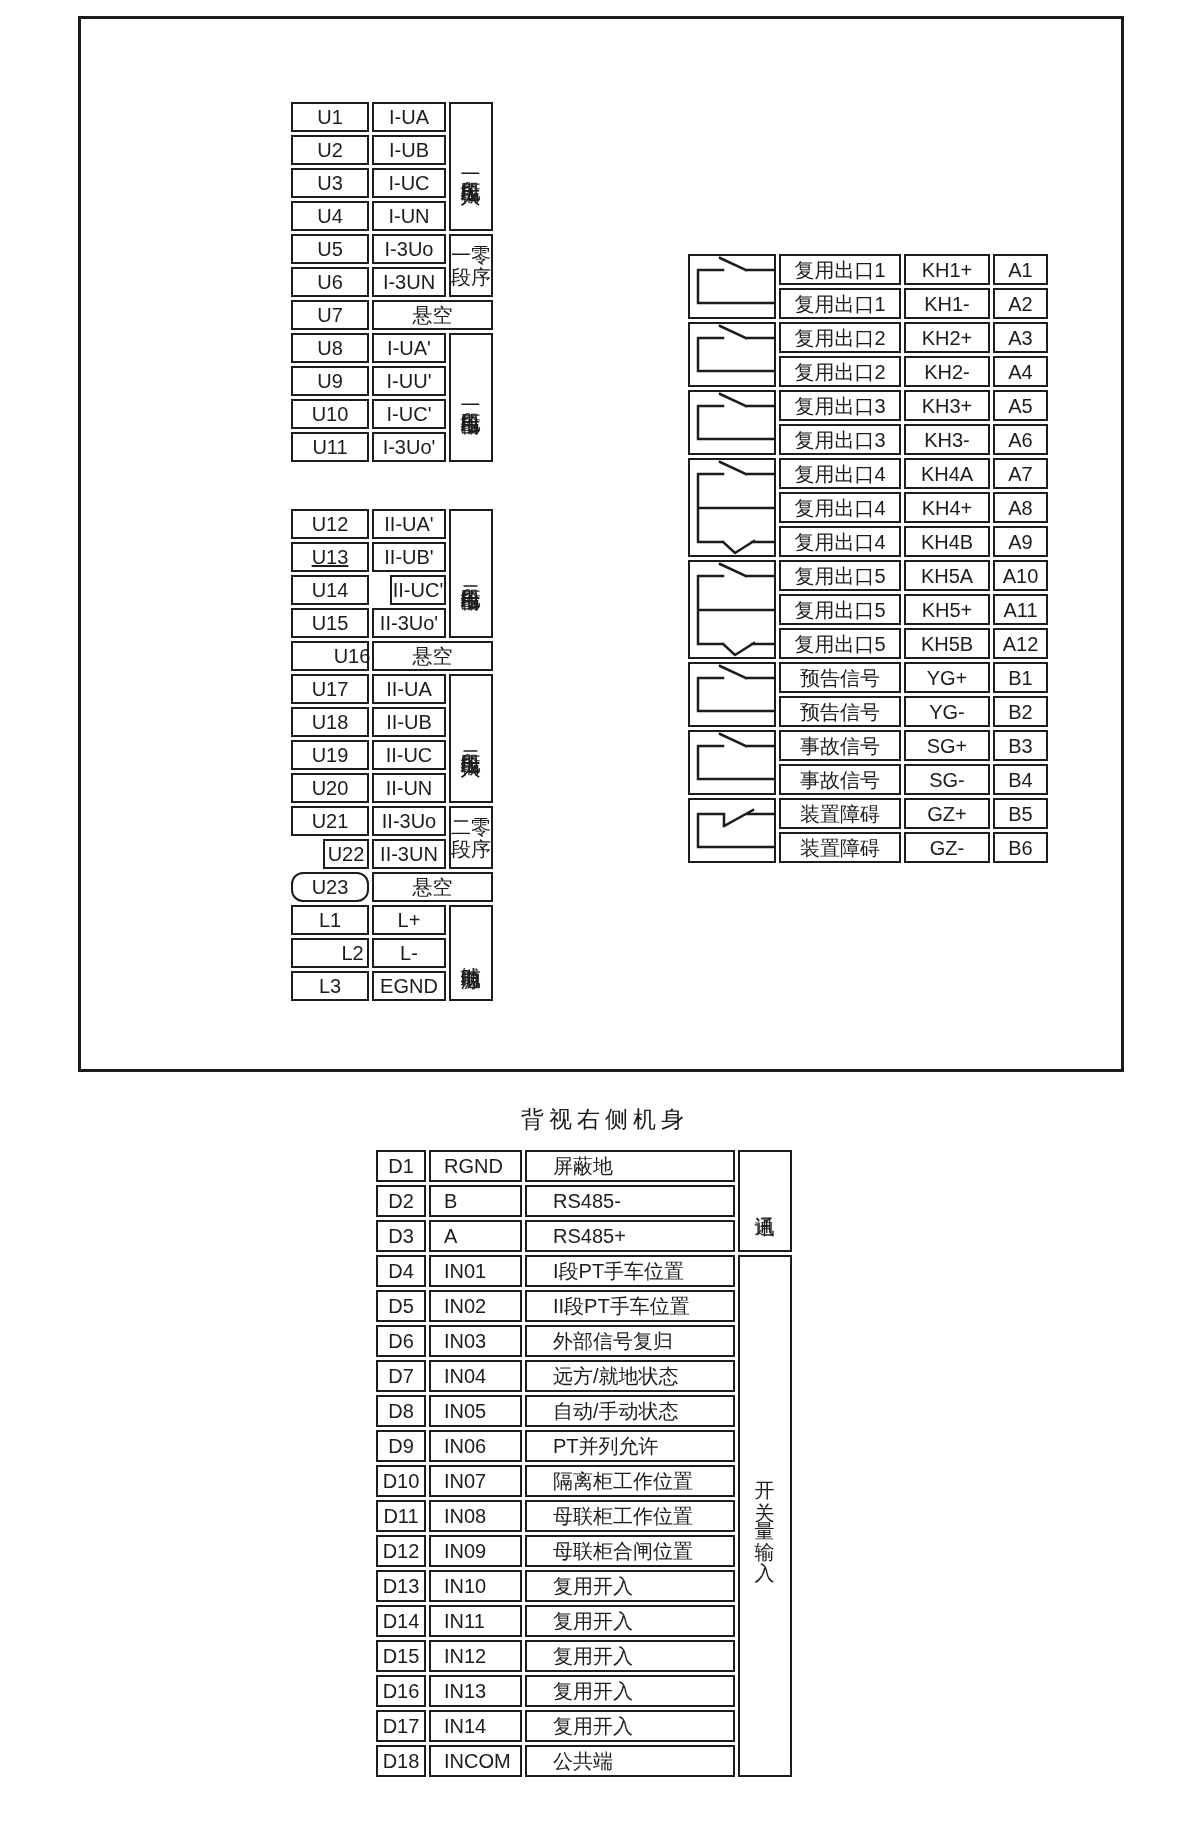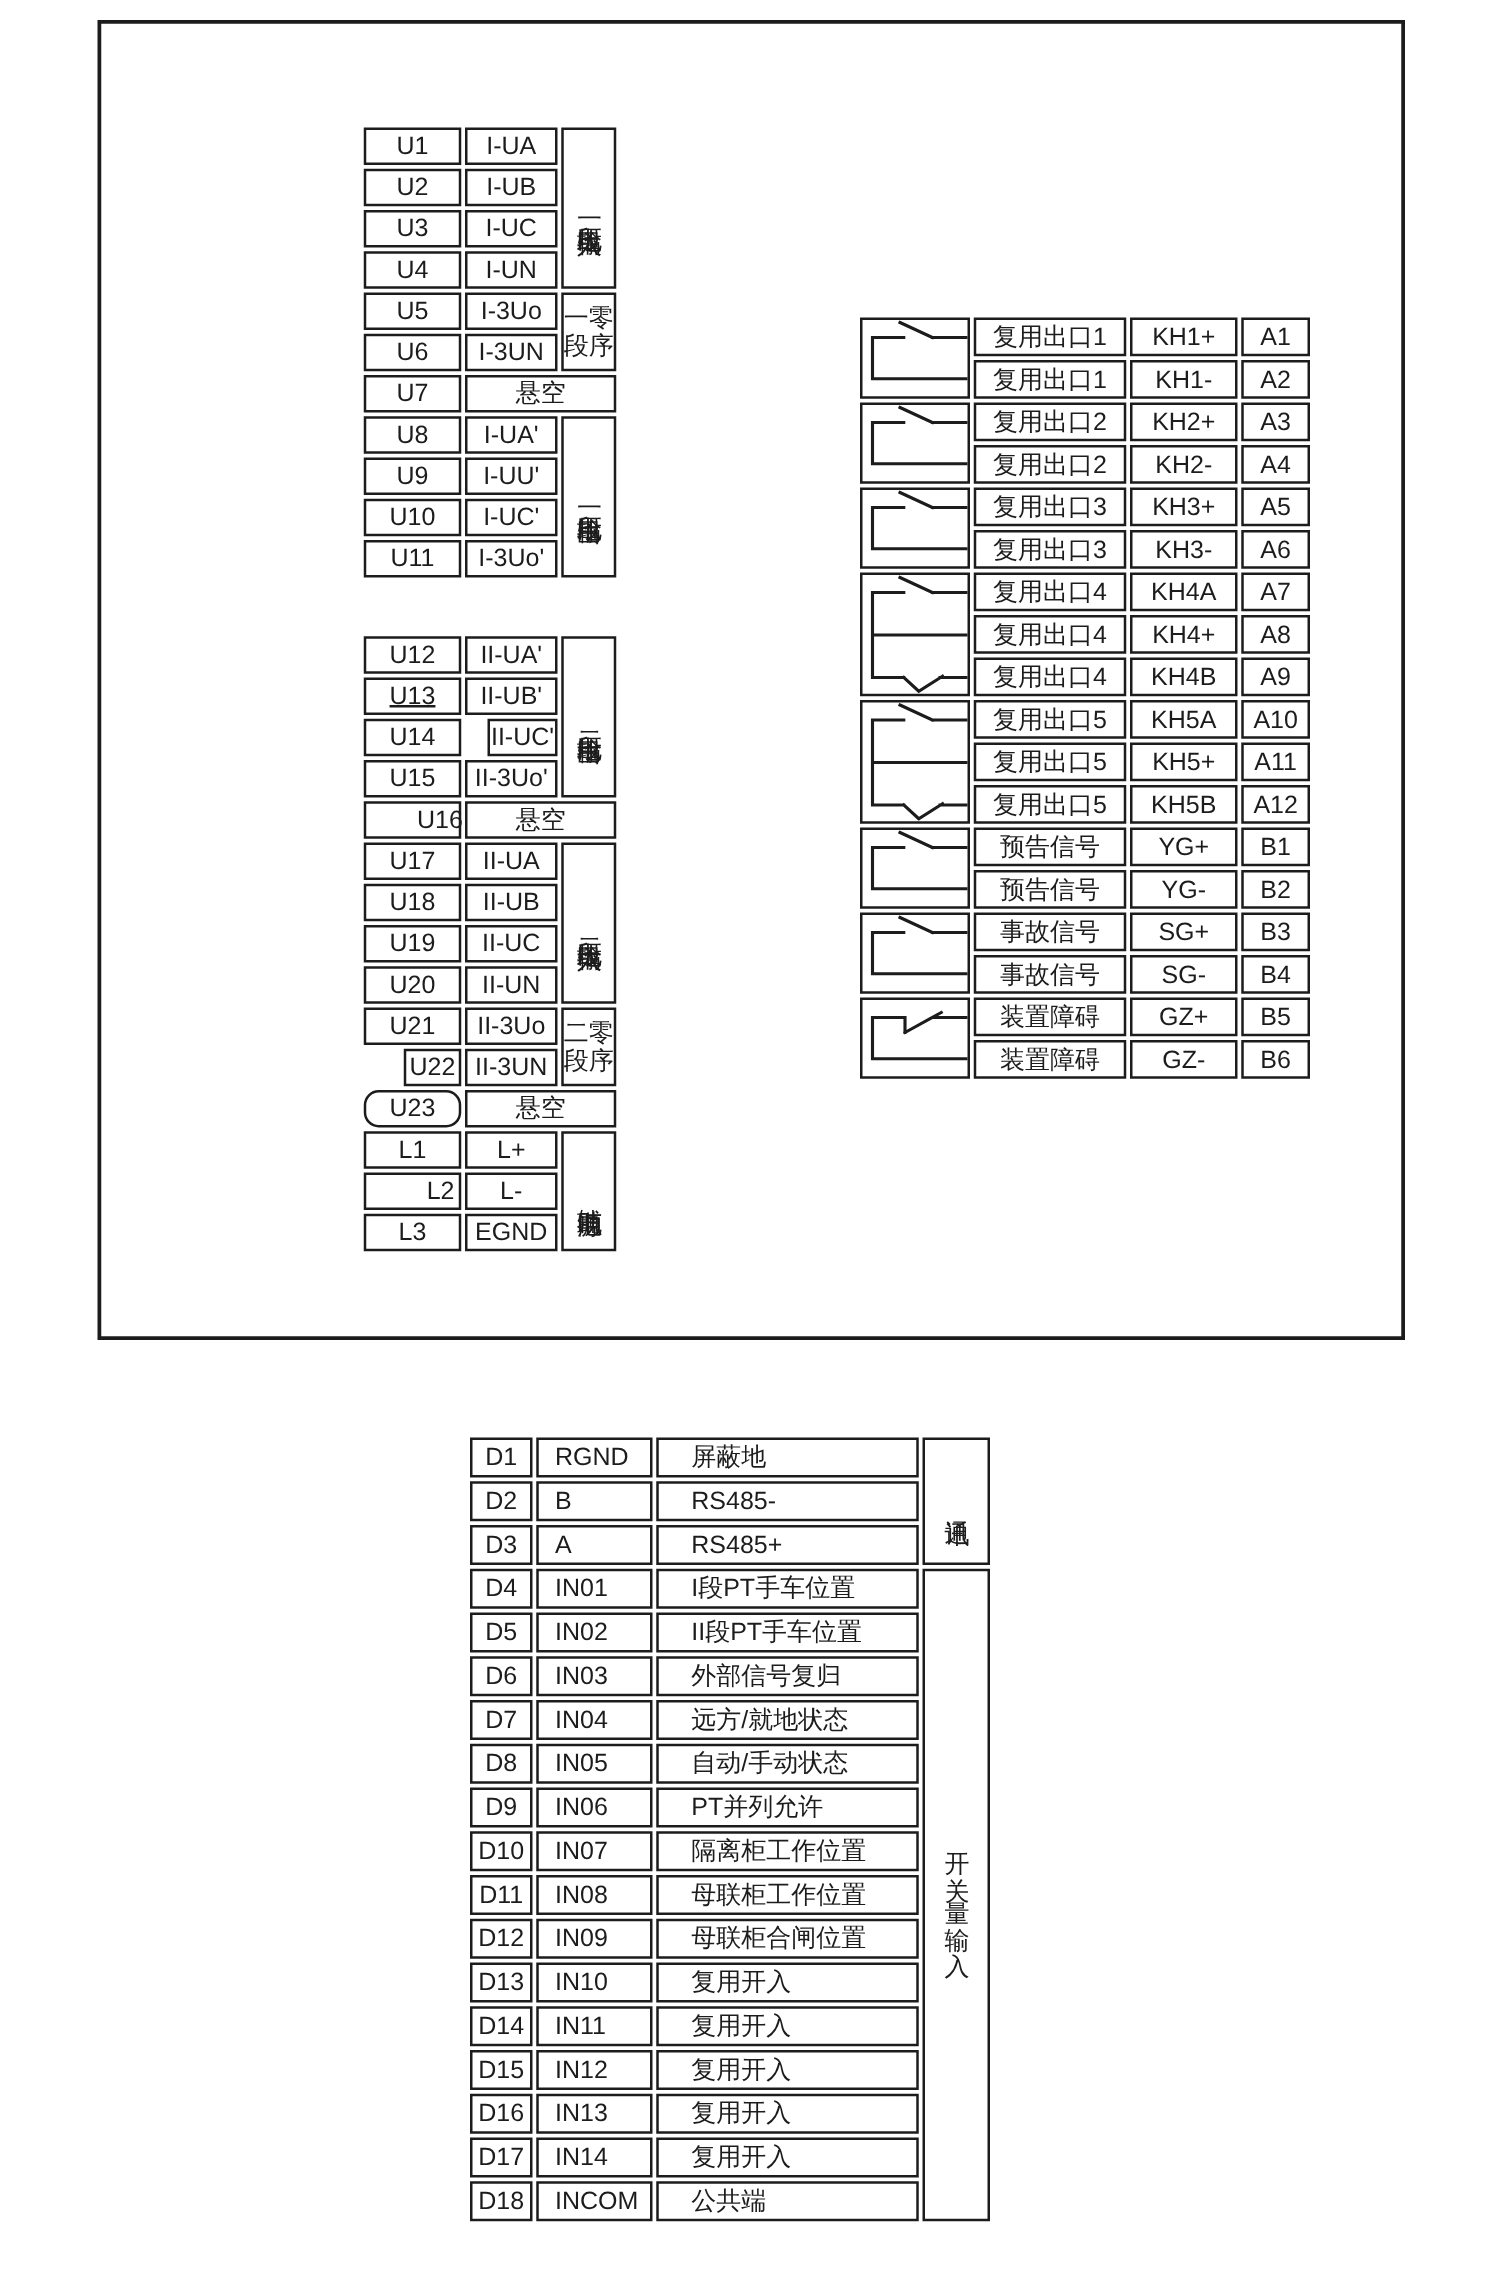--- a/index.html
+++ b/index.html
@@ -184,20 +184,21 @@
             <path d="M84 14 H56 M56 14 L30 2 M33 14 H8 M8 14 V47 M8 47 H84" fill="none" stroke="#1c1c1c" stroke-width="2.5" stroke-linecap="square"></path>
           </svg>
         </div>
         <div class="cell sym" style="grid-area: 17 / 1 / span 2;">
           <svg viewBox="0 0 84 61" preserveAspectRatio="none">
             <path d="M8 14 H34 M34 14 V26 M34 26 L63 10 M57 14 H84 M8 14 V47 M8 47 H84" fill="none" stroke="#1c1c1c" stroke-width="2.5" stroke-linecap="square"></path>
           </svg>
         </div>
       </div>
   </div>
+  <div class="panel-title">背视右侧机身</div>
   <div id="d-table" class="grid">
       <div class="cell" style="grid-area: 1 / 1;">D1</div>
       <div class="cell left" style="grid-area: 1 / 2;">RGND</div>
       <div class="cell desc" style="grid-area: 1 / 3;">屏蔽地</div>
       <div class="cell" style="grid-area: 2 / 1;">D2</div>
       <div class="cell left" style="grid-area: 2 / 2;">B</div>
       <div class="cell desc" style="grid-area: 2 / 3;">RS485-</div>
       <div class="cell" style="grid-area: 3 / 1;">D3</div>
       <div class="cell left" style="grid-area: 3 / 2;">A</div>
       <div class="cell desc" style="grid-area: 3 / 3;">RS485+</div>

